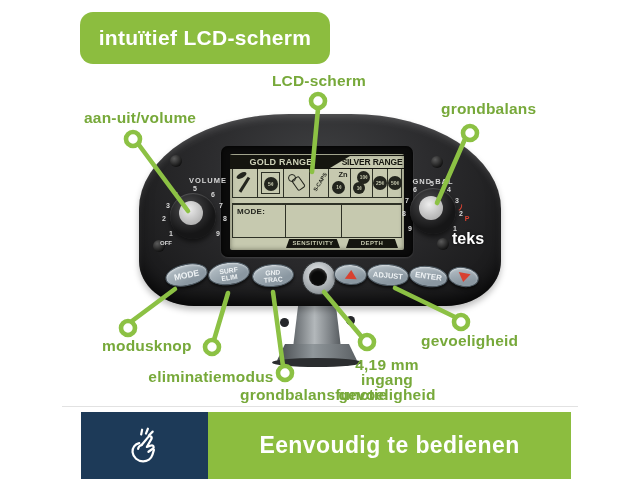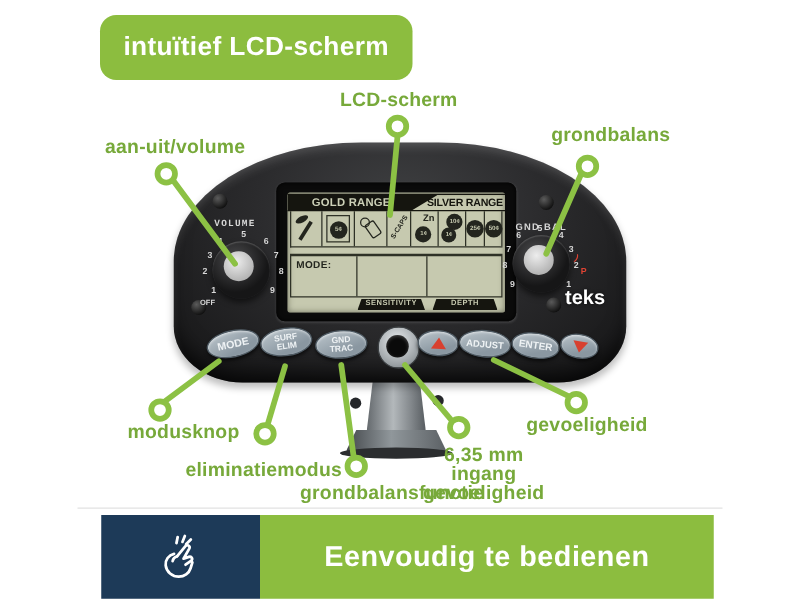--- a/index.html
+++ b/index.html
@@ -167,21 +167,21 @@
       <div class="m1">
         <div class="mode-txt">MODE:</div>
       </div>
       <div class="m2"></div>
       <div class="m3"></div>
     </div>
     <div class="band" style="left:56px;top:85px;width:54px;">SENSITIVITY</div>
     <div class="band" style="left:116px;top:85px;width:52px;">DEPTH</div>
   </div>
 
-  <div class="abs kn-lbl" style="left:160px;top:176px;width:56px;font-family:Liberation Mono, monospace;">VOLUME</div>
+  <div class="abs kn-lbl" style="left:180px;top:176px;width:56px;">VOLUME</div>
   <div class="abs knob" style="left:170px;top:193px;">
     <div class="cap"></div>
   </div>
   <span class="abs tick" style="left:176px;top:194px;">4</span>
   <span class="abs tick" style="left:195px;top:188px;">5</span>
   <span class="abs tick" style="left:213px;top:194px;">6</span>
   <span class="abs tick" style="left:168px;top:205px;">3</span>
   <span class="abs tick" style="left:221px;top:205px;">7</span>
   <span class="abs tick" style="left:164px;top:218px;">2</span>
   <span class="abs tick" style="left:225px;top:218px;">8</span>
@@ -252,21 +252,21 @@
   <div class="abs lbl ctr" style="left:259px;top:73px;width:120px;">LCD-scherm</div>
   <div class="abs lbl" style="left:84px;top:110px;">aan-uit/volume</div>
   <div class="abs lbl" style="left:441px;top:101px;">grondbalans</div>
   <div class="abs lbl" style="left:86px;top:338px;margin-left:16px;">modusknop</div>
   <div class="abs lbl ctr" style="left:136px;top:354px;width:150px;">
     <br>
     <span>eliminatiemodus</span>
   </div>
   <div class="abs lbl" style="left:240px;top:387px;">grondbalansfunctie</div>
   <div class="abs lbl ctr" style="left:328px;top:357px;width:118px;">
-    <span>6,35 mm ingang</span><br>
+    <span>4,19 mm ingang</span><br>
     <span>gevoeligheid</span>
   </div>
   <div class="abs lbl" style="left:421px;top:333px;">gevoeligheid</div>
 
   <div class="abs hairline"></div>
   <div class="abs navy-box">
     <svg width="46" height="46" viewBox="0 0 48 48" fill="none" stroke="#ffffff" stroke-width="2.3" stroke-linecap="round" stroke-linejoin="round">
       <path d="M21 7 L20 12"></path>
       <path d="M27 6 L25 11"></path>
       <path d="M32 9 L28 13"></path>

